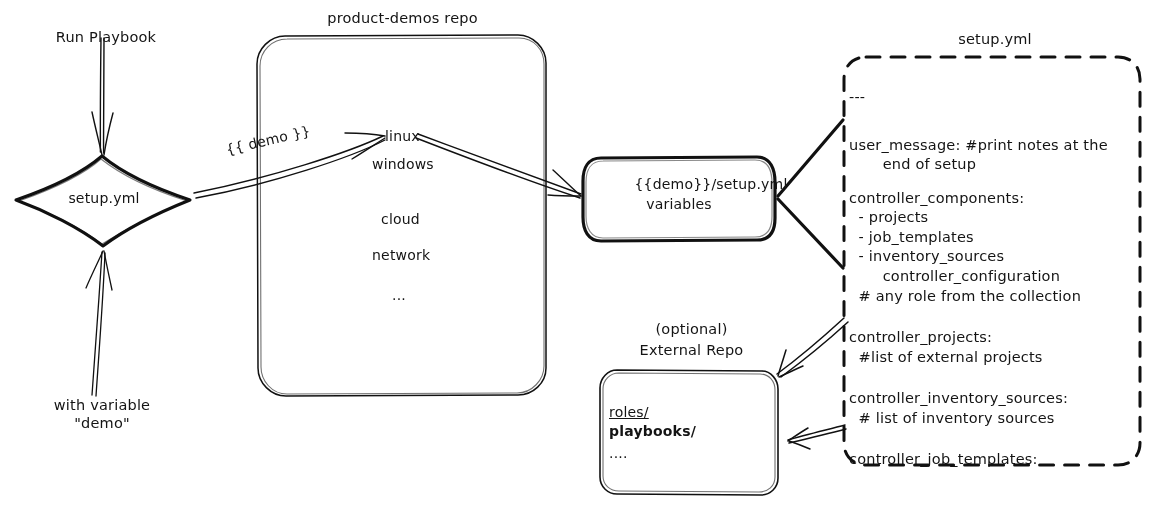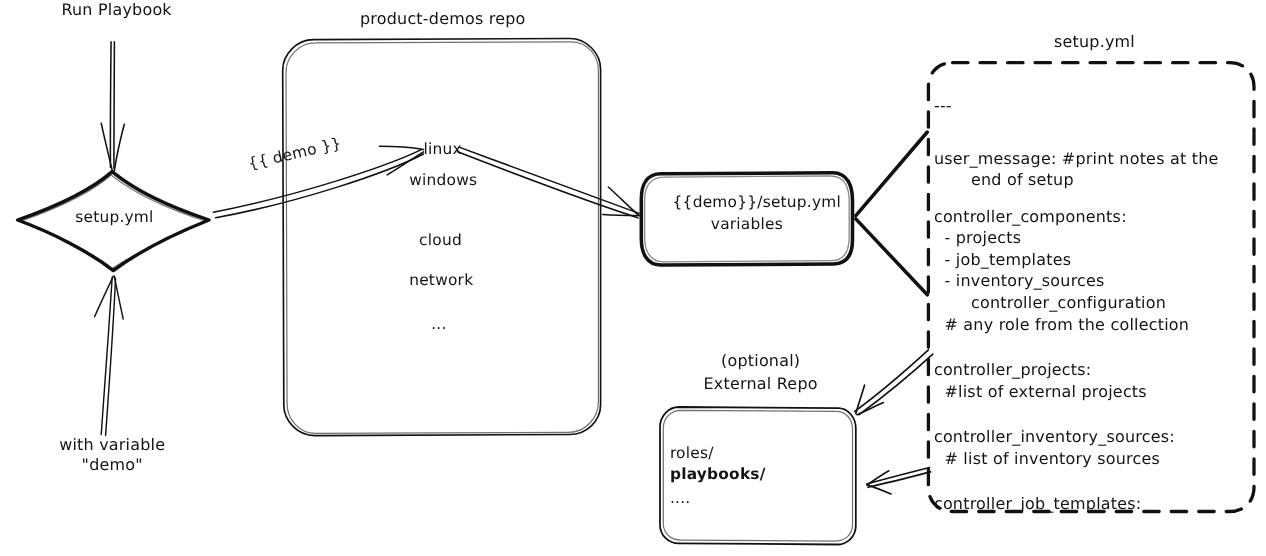--- a/index.html
+++ b/index.html
@@ -120,38 +120,38 @@
 
     <g fill="#fff" stroke="#111" stroke-width="1.6">
       <path d="M617,370 L762,371 C771,371 778,380 778,389 L778,478 C778,488 770,495 761,495 L617,494 C608,494 600,487 600,477 L600,388 C600,378 608,370 617,370 Z"></path>
     </g>
     <g fill="none" stroke="#111" stroke-width="1.1" opacity="0.6">
       <path d="M619,373 L760,374 C769,374 775,381 775,390 L775,477 C775,486 768,492 759,492 L619,491 C610,491 603,485 603,476 L603,389 C603,380 610,373 619,373"></path>
     </g>
 
   </svg>
 
-  <div class="lbl t-title center" style="left:41px; top:1px; width:130px;">Run Playbook</div>
+  <div class="lbl t-title center" style="left:41px; top:28px; width:130px;">Run Playbook</div>
 
   <div class="lbl t-node center" style="left:44px; top:189px; width:120px;">setup.yml</div>
 
   <div class="lbl t-title center" style="left:27px; top:396px; width:150px;">with variable</div>
   <div class="lbl t-title center" style="left:27px; top:414px; width:150px;">"demo"</div>
 
   <div class="lbl t-title center" style="left:275px; top:9px; width:255px;">product-demos repo</div>
 
   <div class="lbl t-small" style="left:224px; top:141px; transform:rotate(-13deg); transform-origin:left top;">{{ demo }}</div>
 
   <div class="lbl t-item" style="left:385px; top:127px;">linux</div>
   <div class="lbl t-item" style="left:372px; top:155px;">windows</div>
   <div class="lbl t-item" style="left:381px; top:210px;">cloud</div>
   <div class="lbl t-item" style="left:372px; top:246px;">network</div>
   <div class="lbl t-item" style="left:392px; top:286px;">...</div>
 
-  <div class="lbl t-node center" style="left:598px; top:175px; width:180px;text-align:center;">{{demo}}/setup.yml</div>
+  <div class="lbl t-node center" style="left:621px; top:175px; width:180px;text-align:center;">{{demo}}/setup.yml</div>
   <div class="lbl t-node center" style="left:589px; top:195px; width:180px;">variables</div>
 
   <div class="lbl t-title center" style="left:930px; top:30px; width:130px;">setup.yml</div>
 
   <div style="position:absolute; left:849px; top:88px; width:290px;">
     <div class="lbl t-code" style="position:static;">---</div>
     <div class="lbl t-code" style="position:static;margin-top:28px;">user_message: #print notes at the</div>
     <div class="lbl t-code" style="position:static;">       end of setup</div>
     <div class="lbl t-code" style="position:static; height:14px;"></div>
     <div class="lbl t-code" style="position:static;">controller_components:</div>
@@ -166,17 +166,17 @@
     <div class="lbl t-code" style="position:static; height:22px;"></div>
     <div class="lbl t-code" style="position:static;">controller_inventory_sources:</div>
     <div class="lbl t-code" style="position:static;">  # list of inventory sources</div>
     <div class="lbl t-code" style="position:static; height:22px;"></div>
     <div class="lbl t-code" style="position:static;">controller_job_templates:</div>
   </div>
 
   <div class="lbl t-title center" style="left:609px; top:341px; width:165px;">External Repo</div>
   <div class="lbl t-title center" style="left:609px; top:320px; width:165px;">(optional)</div>
 
-  <div class="lbl t-item" style="left:609px; top:403px;">roles/</div>
+  <div class="lbl t-item" style="left:609px; top:403px;text-decoration:underline;">roles/</div>
   <div class="lbl t-item" style="left:609px; top:422px;font-weight:bold;">playbooks/</div>
   <div class="lbl t-item" style="left:609px; top:444px;">....</div>
 
 </div>
 
 </body></html>

